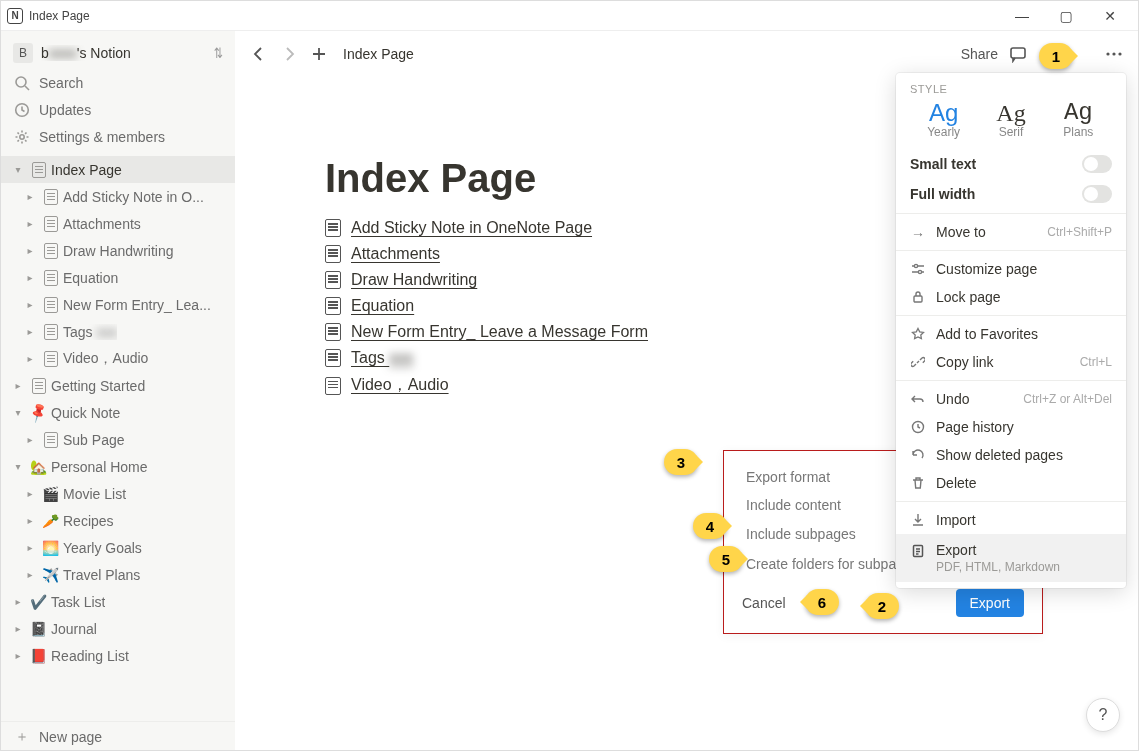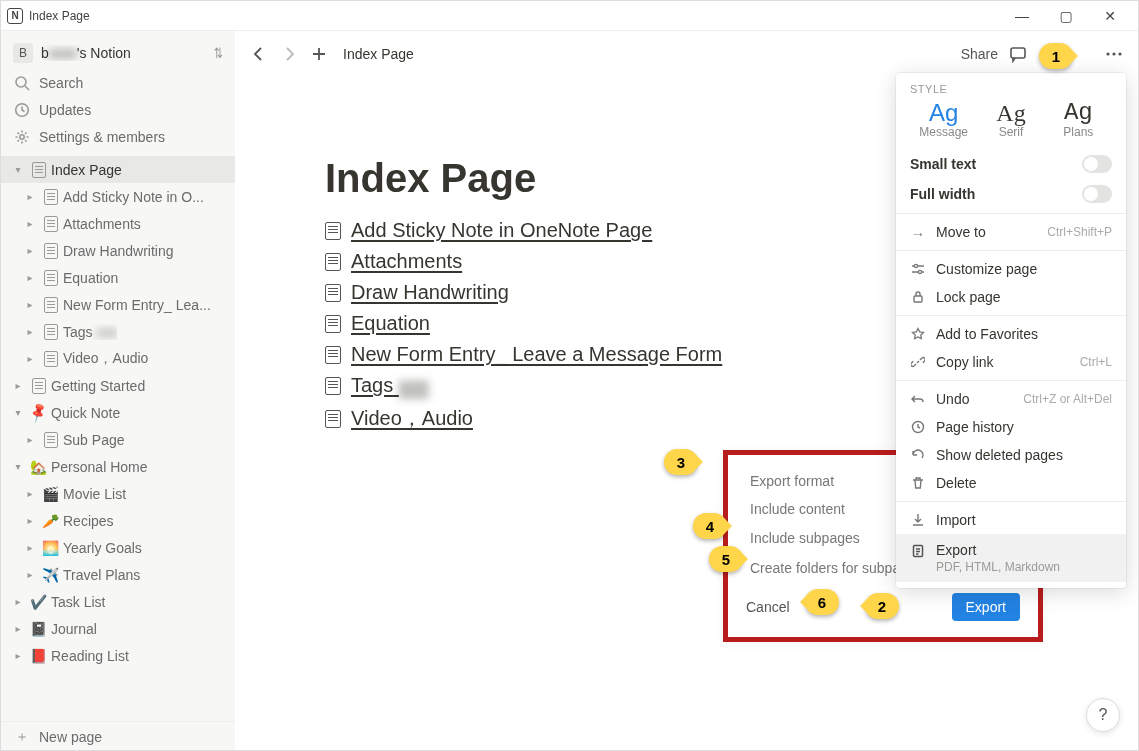--- a/index.html
+++ b/index.html
@@ -31,27 +31,27 @@
 
   .main { flex: 1; position: relative; display: flex; flex-direction: column; }
   .topbar { height: 45px; display: flex; align-items: center; padding: 0 12px; gap: 8px; font-size: 14px; color: #37352f; }
   .topbar-nav { display: flex; align-items: center; gap: 6px; }
   .top-icon { width: 24px; height: 24px; display: flex; align-items: center; justify-content: center; color: #777; cursor: pointer; border-radius: 3px; }
   .topbar-gap { flex: 1; }
   .share { font-size: 14px; color: #555; cursor: pointer; }
   .content { flex: 1; padding: 80px 0 0 90px; position: relative; }
   .page-title { font-size: 40px; font-weight: 700; color: #37352f; margin-bottom: 18px; }
   .link-list { display: flex; flex-direction: column; gap: 8px; }
-  .link-row { display: flex; align-items: center; gap: 10px; font-size: 20px; color: #37352f; }
+  .link-row { display: flex; align-items: center; gap: 10px; font-size: 16px; color: #37352f; }
   .link-row .link { text-decoration: underline; text-underline-offset: 3px; cursor: pointer; }
   .doc-icon { width: 16px; height: 18px; border: 1.5px solid #555; border-radius: 2px; position: relative; flex: none; }
   .doc-icon::after { content:""; position:absolute; top:3px; left:2px; right:2px; height:1.5px; background:#555; box-shadow:0 3px 0 #555, 0 6px 0 #555; }
 
   
-  .export-dialog { position: absolute; left: 488px; top: 419px; width: 320px; border: 5px solid #b91c1c; background: #fff; box-shadow: 0 2px 10px rgba(0,0,0,0.05); }
+  .export-dialog { position: absolute; left: 488px; top: 419px; width: 320px; border: 1px solid #b91c1c; background: #fff; box-shadow: 0 2px 10px rgba(0,0,0,0.05); }
   .export-body { padding: 18px 22px 10px 22px; display: flex; flex-direction: column; gap: 12px; font-size: 14px; color: #777; }
   .export-row { display: flex; align-items: center; justify-content: space-between; }
   .sel { color: #37352f; display: inline-flex; align-items: center; gap: 4px; cursor: pointer; }
   .sel .chev { font-size: 10px; color: #888; }
   .toggle { width: 30px; height: 18px; border-radius: 9px; background: #2383e2; position: relative; cursor: pointer; }
   .toggle::after { content:""; position:absolute; right:2px; top:2px; width:14px; height:14px; background:#fff; border-radius:50%; }
   .export-footer { display: flex; justify-content: space-between; gap: 24px; padding: 6px 18px 16px 18px; align-items: center; }
   .btn-cancel { color: #555; font-size: 14px; cursor: pointer; }
   .btn-export { background: #2383e2; color: #fff; font-size: 14px; padding: 6px 14px; border-radius: 4px; cursor: pointer; border: none; }
 
@@ -375,21 +375,21 @@
     </div>
   </div>
 </div>
 
 <div class="options-menu">
   <div class="menu-section">
     <div class="menu-caption">STYLE</div>
     <div class="font-row">
       <div class="font-opt font-default">
         <div class="font-sample">Ag</div>
-        <div class="font-label">Message</div>
+        <div class="font-label">Yearly</div>
       </div>
       <div class="font-opt font-serif">
         <div class="font-sample">Ag</div>
         <div class="font-label">Serif</div>
       </div>
       <div class="font-opt font-mono">
         <div class="font-sample">Ag</div>
         <div class="font-label">Plans</div>
       </div>
     </div>

